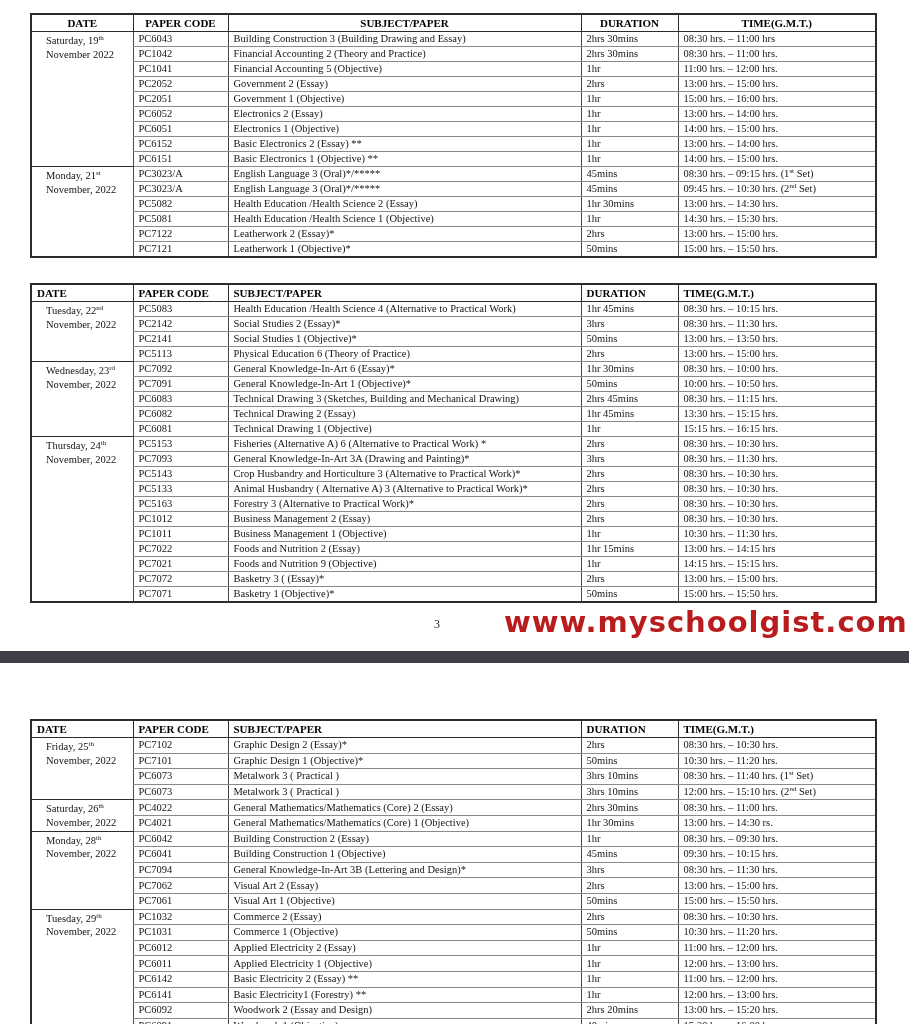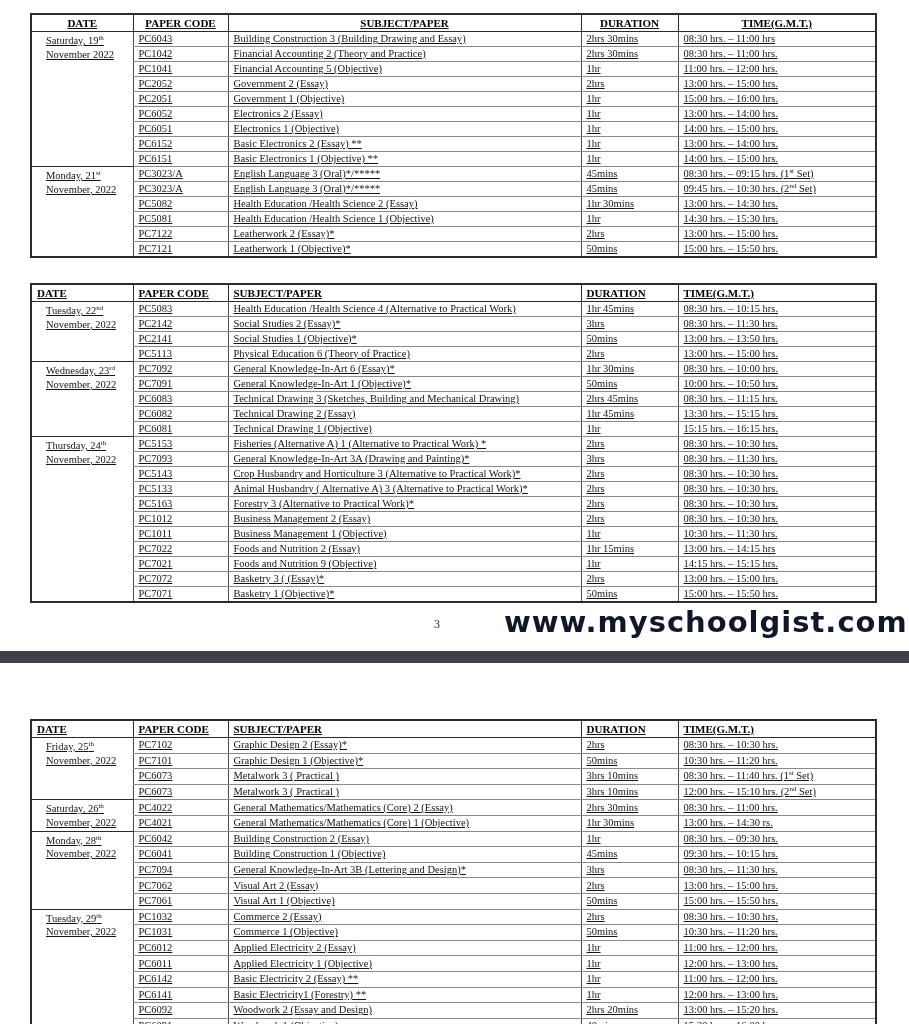--- a/index.html
+++ b/index.html
@@ -1,19 +1,19 @@
 <!DOCTYPE html>
 <html><head>
 <meta charset="utf-8">
 <style>
   html,body{margin:0;padding:0;background:#ffffff;}
   body{width:909px;height:1024px;position:relative;overflow:hidden;
        font-family:"Liberation Serif", serif;color:#141414;}
 
-  .table-slot{position:absolute;left:30px;text-decoration:underline;}
+  .table-slot{position:absolute;left:30px;}
   #slot-0{top:13px;}
   #slot-1{top:283px;}
   #slot-2{top:719px;}
 
   table.tt{border-collapse:collapse;table-layout:fixed;width:845px;
            border:2px solid #2b2b2b;background:#fff;}
   table.tt th{font-size:11px;font-weight:bold;color:#000;
               border:1.4px solid #2b2b2b;padding:1px 5px;height:14px;
               white-space:nowrap;overflow:hidden;}
   table.tt.hdr-center th{text-align:center;}
@@ -23,21 +23,21 @@
               white-space:nowrap;overflow:hidden;vertical-align:middle;}
   table.tt tr.group-start td{border-top:1.4px solid #2b2b2b;}
   table.tt td.date-cell{vertical-align:top;padding-top:2px;padding-left:14px;
               line-height:13.5px;border-bottom:1.4px solid #2b2b2b;}
   #slot-2 table.tt td{height:14.6px;}
   sup{font-size:7px;line-height:0;}
 
   #page-number{position:absolute;left:425px;top:617px;width:24px;
                text-align:center;font-size:12px;color:#222;}
   #watermark{position:absolute;left:504px;top:605px;font-family:"DejaVu Sans", sans-serif;
-             font-size:29px;font-weight:bold;color:#0f172a;letter-spacing:1px;
+             font-size:29px;font-weight:bold;color:#b91c1c;letter-spacing:1px;
              white-space:nowrap;}
   #separator-bar{position:absolute;left:0;top:651px;width:909px;height:12px;
              background:#413f4a;}
 </style>
 </head>
 <body>
 
 <div>
   <div class="table-slot" id="slot-0">
       <table class="tt hdr-center">
@@ -224,21 +224,21 @@
           </tr>
           <tr>
             <td>PC6081</td>
             <td>Technical Drawing 1 (Objective)</td>
             <td>1hr</td>
             <td>15:15 hrs. – 16:15 hrs.</td>
           </tr>
           <tr class="group-start">
             <td class="date-cell" rowspan="11">Thursday, 24<sup>th</sup><br>November, 2022</td>
             <td>PC5153</td>
-            <td>Fisheries  (Alternative A) 1 (Alternative to Practical Work) *</td>
+            <td>Fisheries  (Alternative A) 6 (Alternative to Practical Work) *</td>
             <td>2hrs</td>
             <td>08:30 hrs. – 10:30 hrs.</td>
           </tr>
           <tr class="group-start">
             <td>PC7093</td>
             <td>General Knowledge-In-Art 3A (Drawing and Painting)*</td>
             <td>3hrs</td>
             <td>08:30 hrs. – 11:30 hrs.</td>
           </tr>
           <tr class="group-start">

